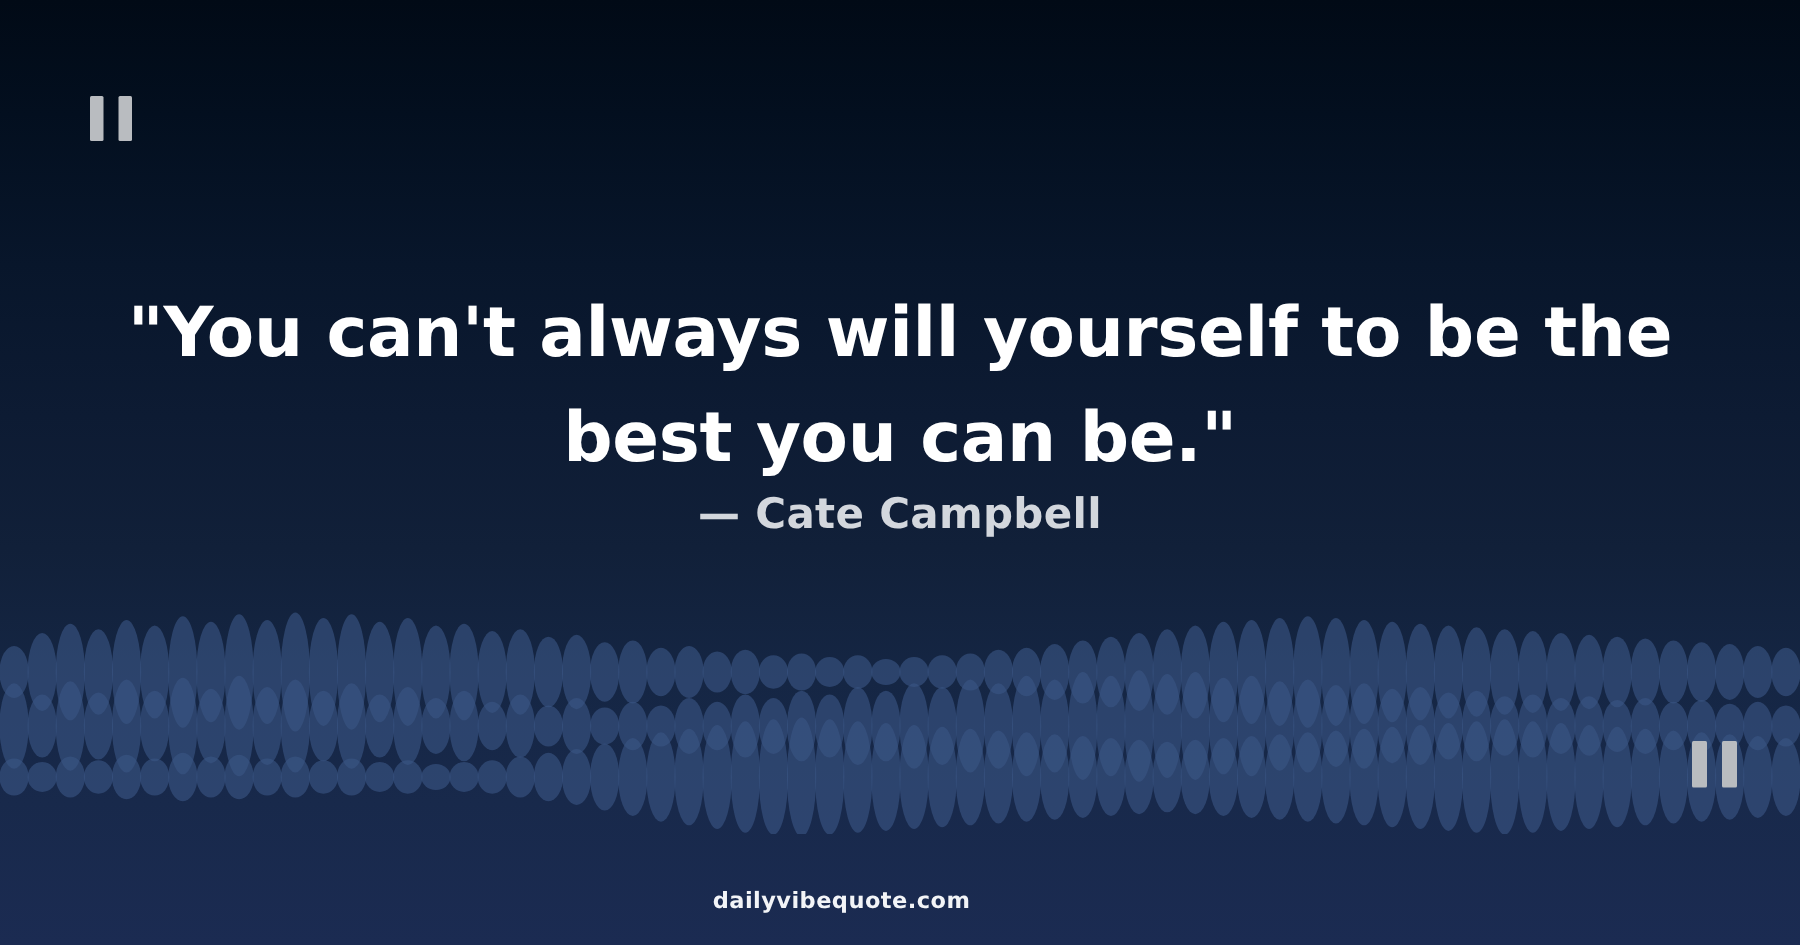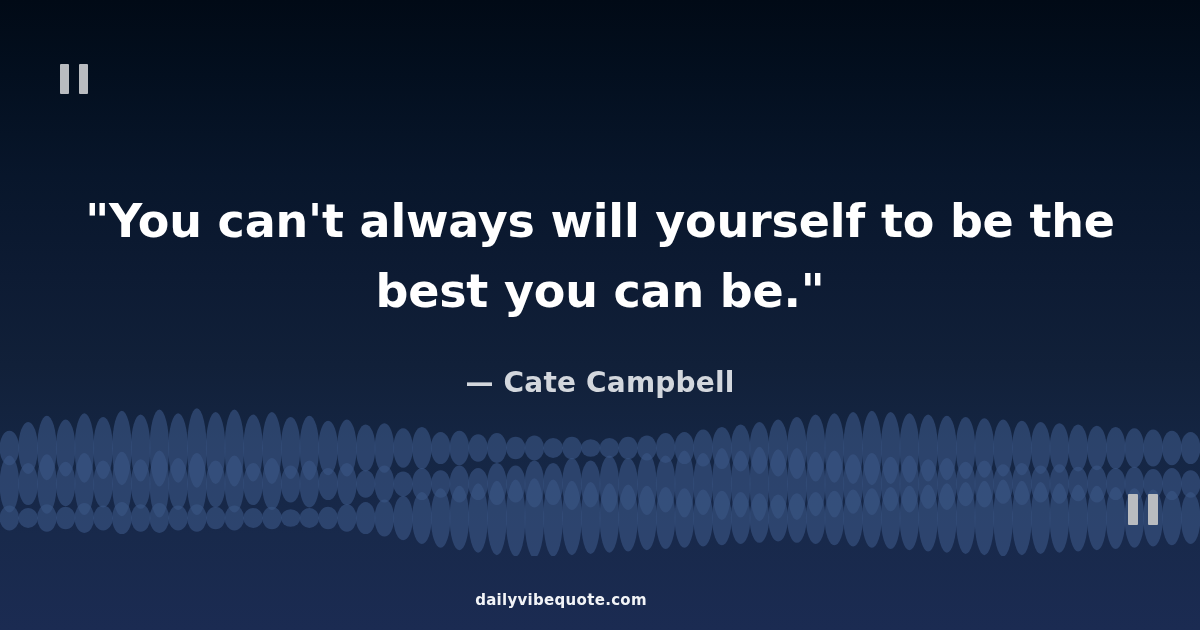--- a/index.html
+++ b/index.html
@@ -70,21 +70,20 @@
     margin-top:186px;
     width:1030px;
     text-align:center;
     color:#ffffff;
     font-weight:bold;
     font-size:46px;
     line-height:70px;
     letter-spacing:-0.2px;
   }
   #quote-author {
-    margin-top:40px;
     text-align:center;
     color:#d3d7dd;
     font-weight:bold;
     font-size:28px;
     line-height:34px;
     letter-spacing:0.2px;
   }
   #footer-site {
     position:absolute;
     left:0; bottom:21px;

